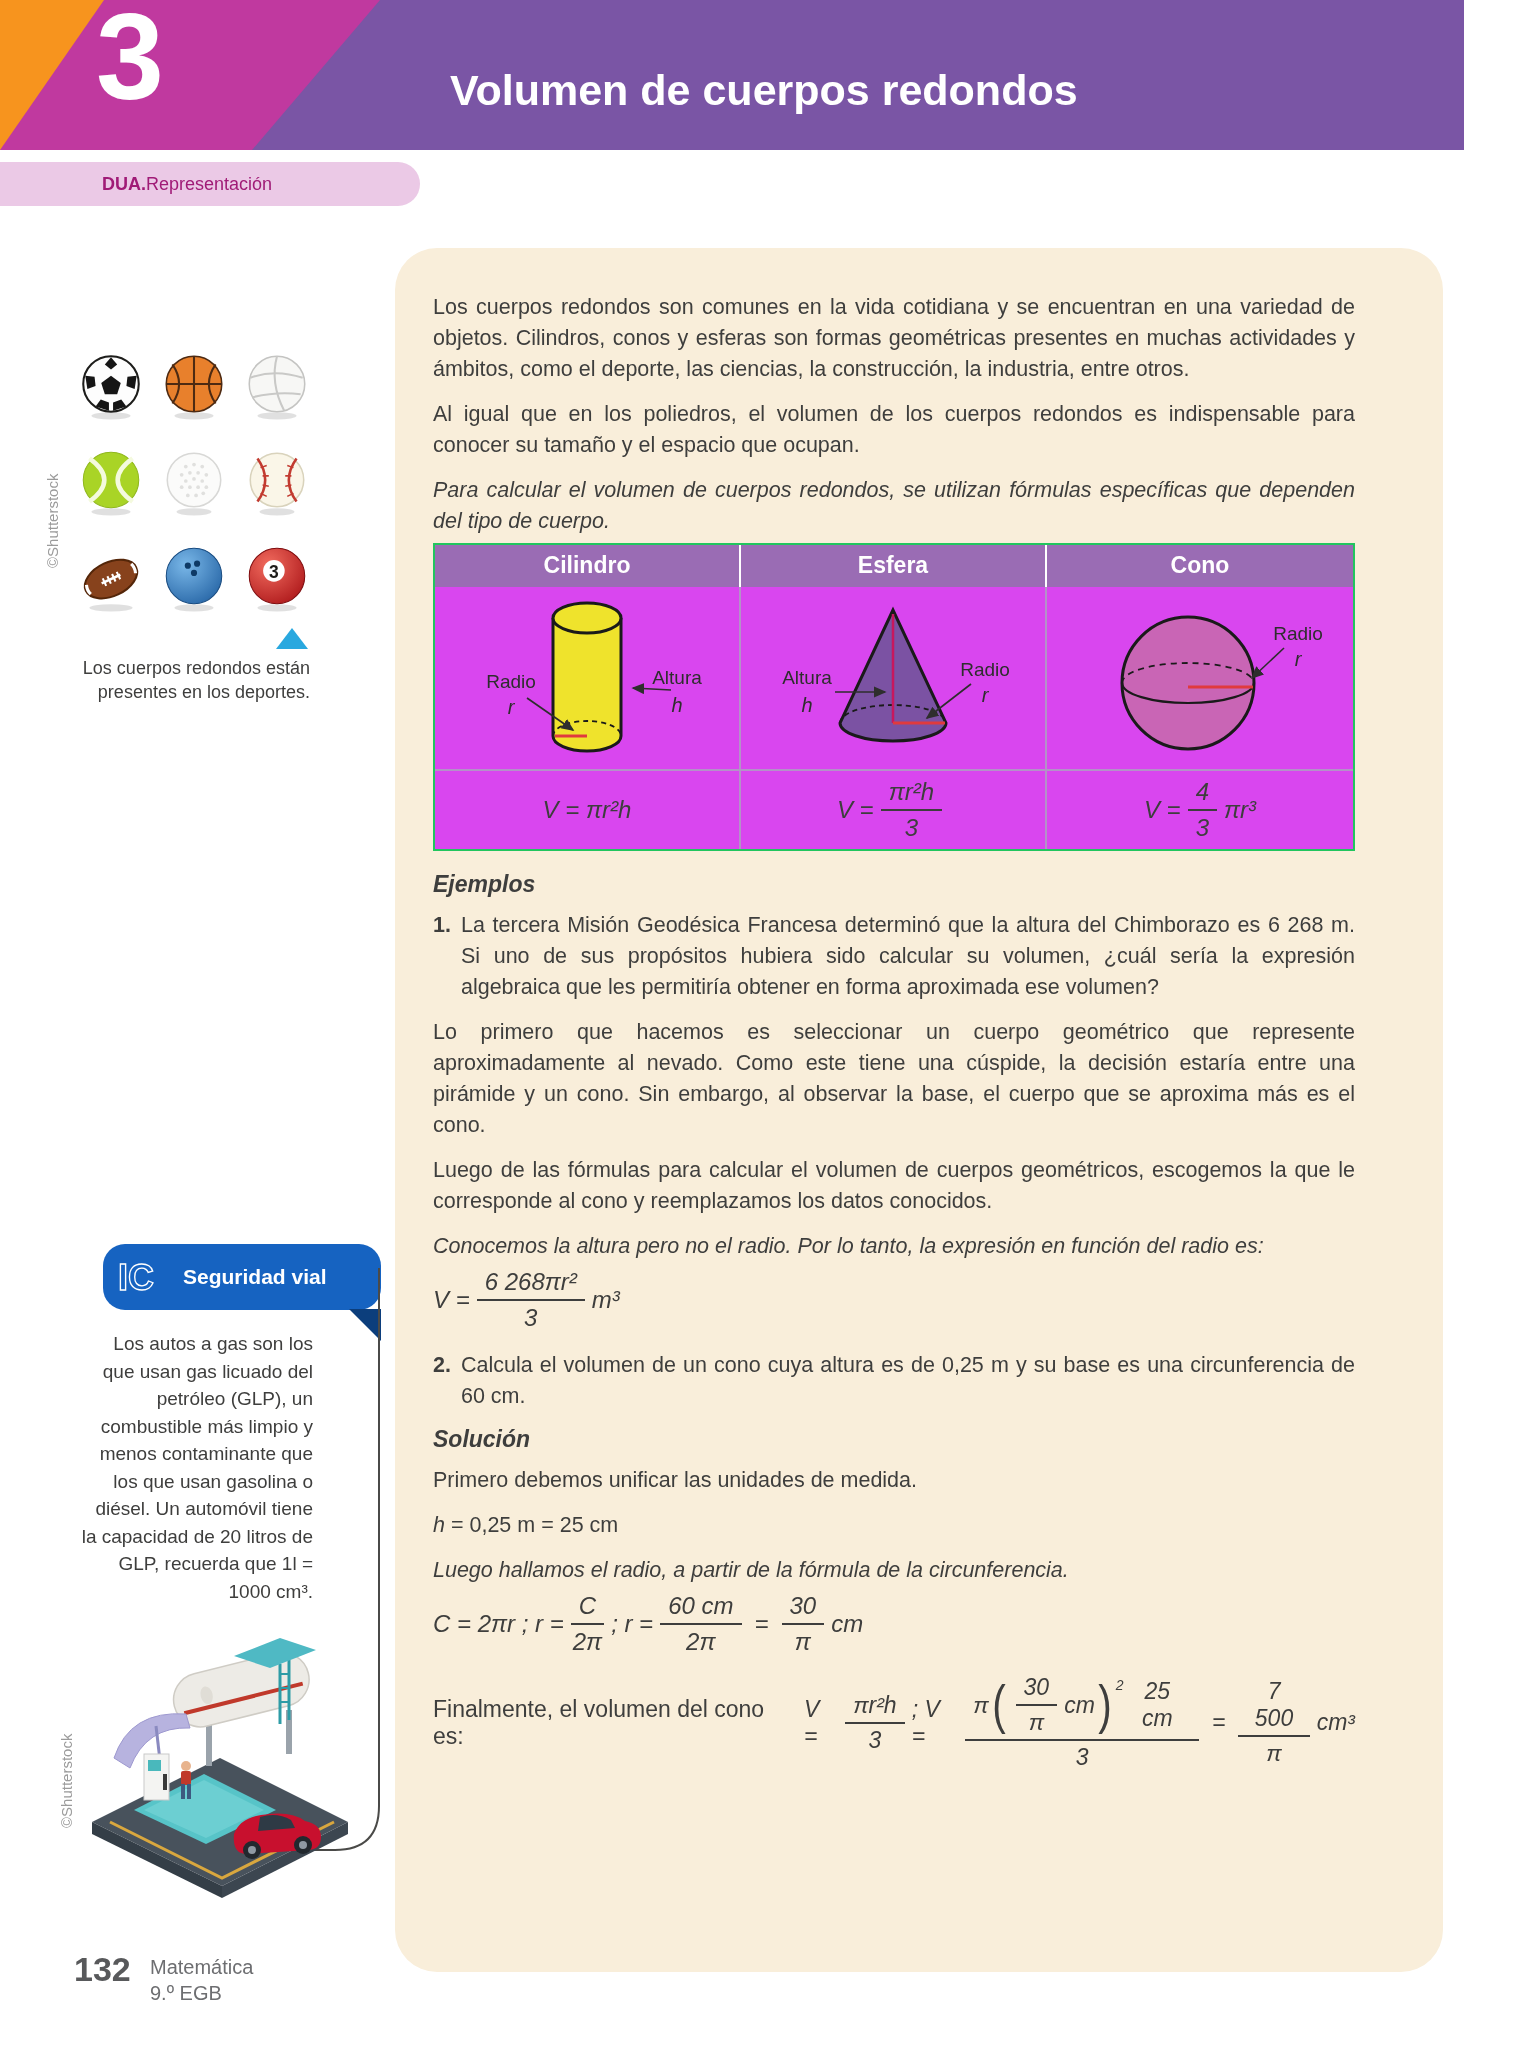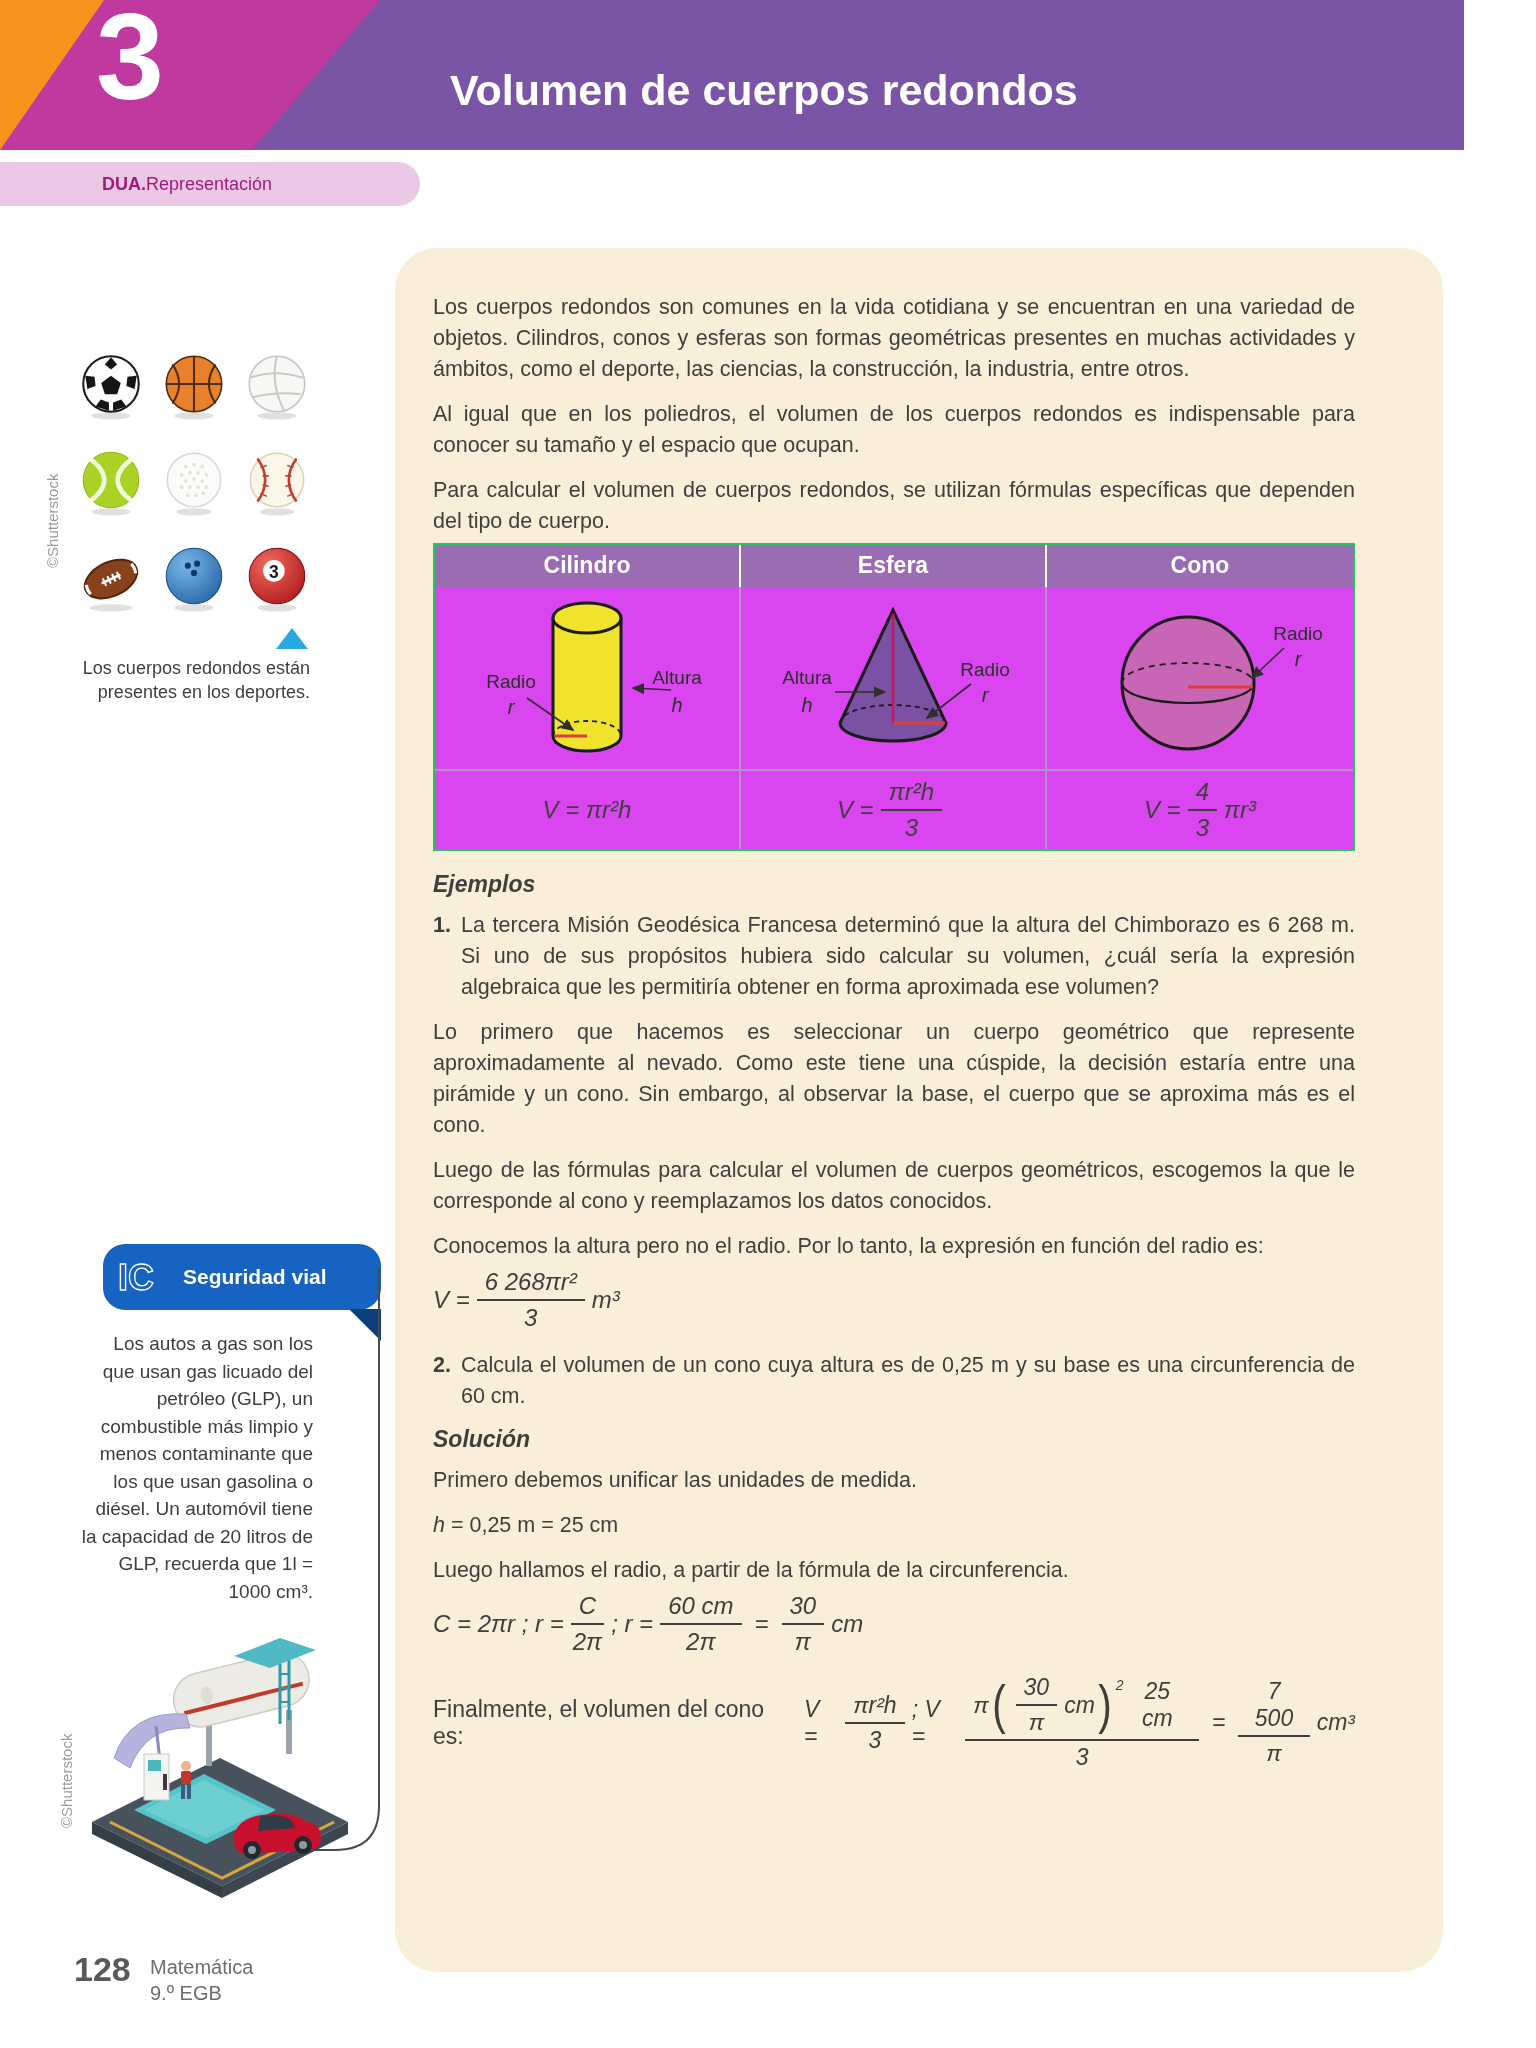--- a/index.html
+++ b/index.html
@@ -33,21 +33,21 @@
   .sv-logo{margin-left:12px;flex:0 0 auto;}
   .sv-title{color:#fff;font-weight:bold;font-size:21px;margin-left:10px;}
   .sv-text{position:absolute;left:80px;top:1330px;width:233px;text-align:right;font-size:19px;line-height:27.5px;color:#3E3E3D;}
   .bracket{position:absolute;left:300px;top:1268px;}
   .gas{position:absolute;left:84px;top:1626px;}
 
   
   .content{position:absolute;left:395px;top:248px;width:1048px;height:1724px;background:#F9EEDA;border-radius:42px;
     box-sizing:border-box;padding:44px 88px 0 38px;overflow:hidden;}
   .para{font-size:21.5px;line-height:31px;text-align:justify;margin:0 0 14px 0;}
-  .tight{margin-bottom:4px;}
+  .tight{margin-bottom:4px;font-style:italic;}
   .ex{display:flex;gap:10px;font-size:21.5px;line-height:31px;margin:0 0 14px 0;}
   .ex-num{font-weight:bold;flex:0 0 auto;}
   .ex-text{flex:1;text-align:justify;}
   .ital-head{font-size:23px;font-weight:bold;font-style:italic;margin:10px 0 12px 0;}
 
   
   .vtable{border:2px solid #22c55e;background:#fff;margin:6px 0 20px 0;}
   .vt-row{display:grid;grid-template-columns:1fr 1fr 1fr;}
   .vt-h{background:#9A6CB4;color:#fff;font-weight:bold;font-size:23px;text-align:center;padding:7px 0 8px 0;border-right:2px solid #fff;}
   .vt-h:last-child{border-right:none;}
@@ -408,19 +408,19 @@
       </span>
       <span class="gap">=</span>
       <span class="frac">
         <span class="num">7 500</span>
         <span class="den">π</span>
       </span>
       <span>cm³</span>
     </div>
   </div>
 
-  <div class="footer-page">128</div>
+  <div class="footer-page">132</div>
   <div class="footer-meta">
     <div>Matemática</div>
     <div>9.º EGB</div>
   </div>
 
 </div>
 
 </body></html>

